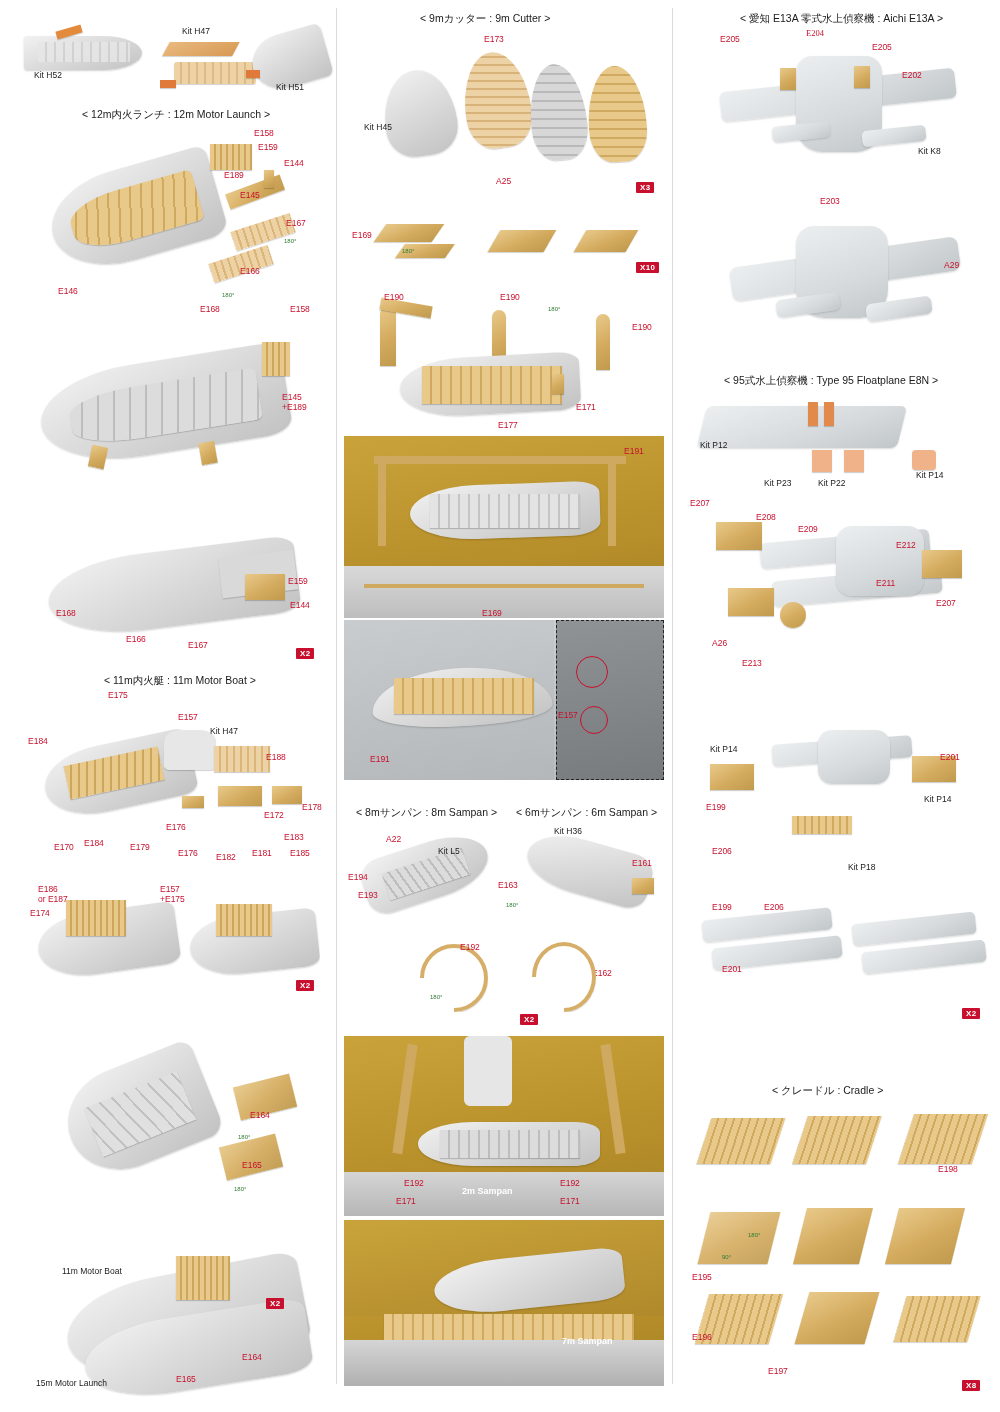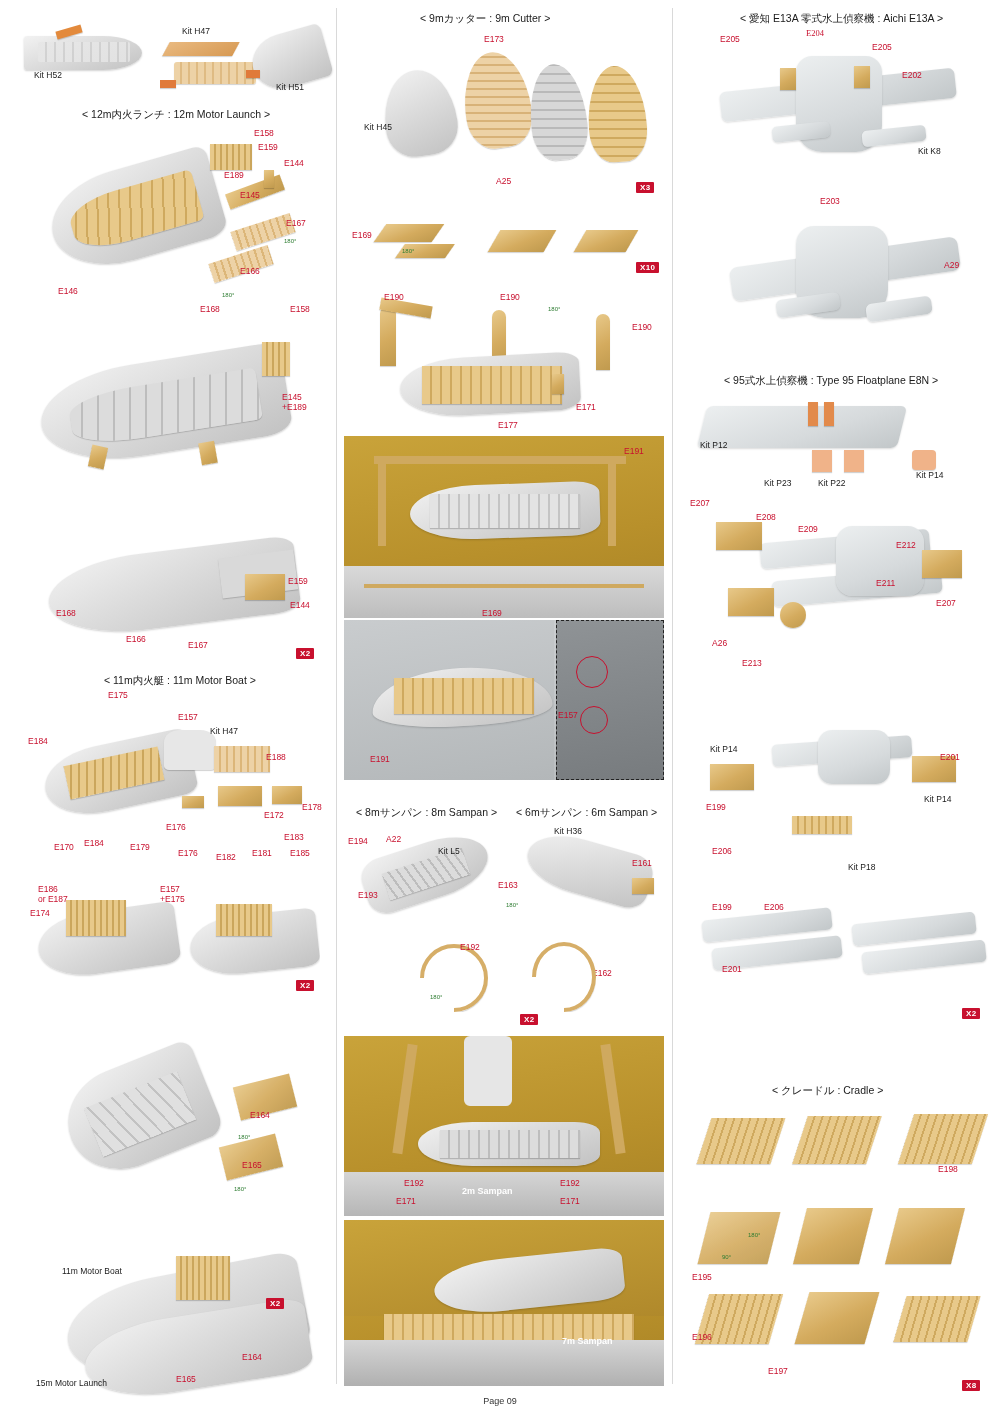--- a/index.html
+++ b/index.html
@@ -250,21 +250,21 @@
   <div class="sec-title" style="left:356px;top:806px;">&lt; 8mサンパン : 8m Sampan &gt;</div>
   <div class="sec-title" style="left:516px;top:806px;">&lt; 6mサンパン : 6m Sampan &gt;</div>
 
   <div class="photo" style="left:344px;top:824px;width:170px;height:110px;">
     <div class="hull" style="left:18px;top:20px;width:128px;height:56px;transform:rotate(-18deg);border-radius:20% 50% 50% 20%/40% 60% 60% 40%;"></div>
     <div class="pe" style="left:40px;top:36px;width:84px;height:28px;transform:rotate(-18deg);
       background:repeating-linear-gradient(72deg,#dcdcdc 0 6px,#bdbdbd 6px 8px);"></div>
   </div>
   <div class="lbl" style="left:386px;top:834px;">A22</div>
   <div class="lbl-k" style="left:438px;top:846px;">Kit L5</div>
-  <div class="lbl" style="left:348px;top:836px;">E194</div>
+  <div class="lbl" style="left:348px;top:872px;">E194</div>
   <div class="lbl" style="left:358px;top:890px;">E193</div>
   <div class="lbl" style="left:498px;top:880px;">E163</div>
   <div class="fold" style="left:506px;top:902px;">180°</div>
 
   <div class="photo" style="left:520px;top:824px;width:150px;height:110px;">
     <div class="hull" style="left:6px;top:18px;width:126px;height:54px;transform:rotate(16deg);border-radius:50% 20% 20% 50%/60% 40% 40% 60%;"></div>
     <div class="pe" style="left:112px;top:54px;width:22px;height:16px;"></div>
   </div>
   <div class="lbl-k" style="left:554px;top:826px;">Kit H36</div>
   <div class="lbl" style="left:632px;top:858px;">E161</div>
@@ -413,14 +413,13 @@
     <div class="pe" style="left:22px;top:14px;width:74px;height:50px;transform:skewX(-16deg);
       background:repeating-linear-gradient(90deg,#e8c98a 0 6px,#cfa95f 6px 8px);"></div>
     <div class="pe" style="left:122px;top:12px;width:70px;height:52px;transform:skewX(-16deg);"></div>
     <div class="pe" style="left:220px;top:16px;width:74px;height:46px;transform:skewX(-16deg);
       background:repeating-linear-gradient(90deg,#e8c98a 0 6px,#cfa95f 6px 8px);"></div>
   </div>
   <div class="lbl" style="left:692px;top:1332px;">E196</div>
   <div class="lbl" style="left:768px;top:1366px;">E197</div>
   <div class="xbadge" style="left:962px;top:1380px;">X8</div>
 
-  <div class="footer">Page 09</div>
 </div>
 
 </body></html>

